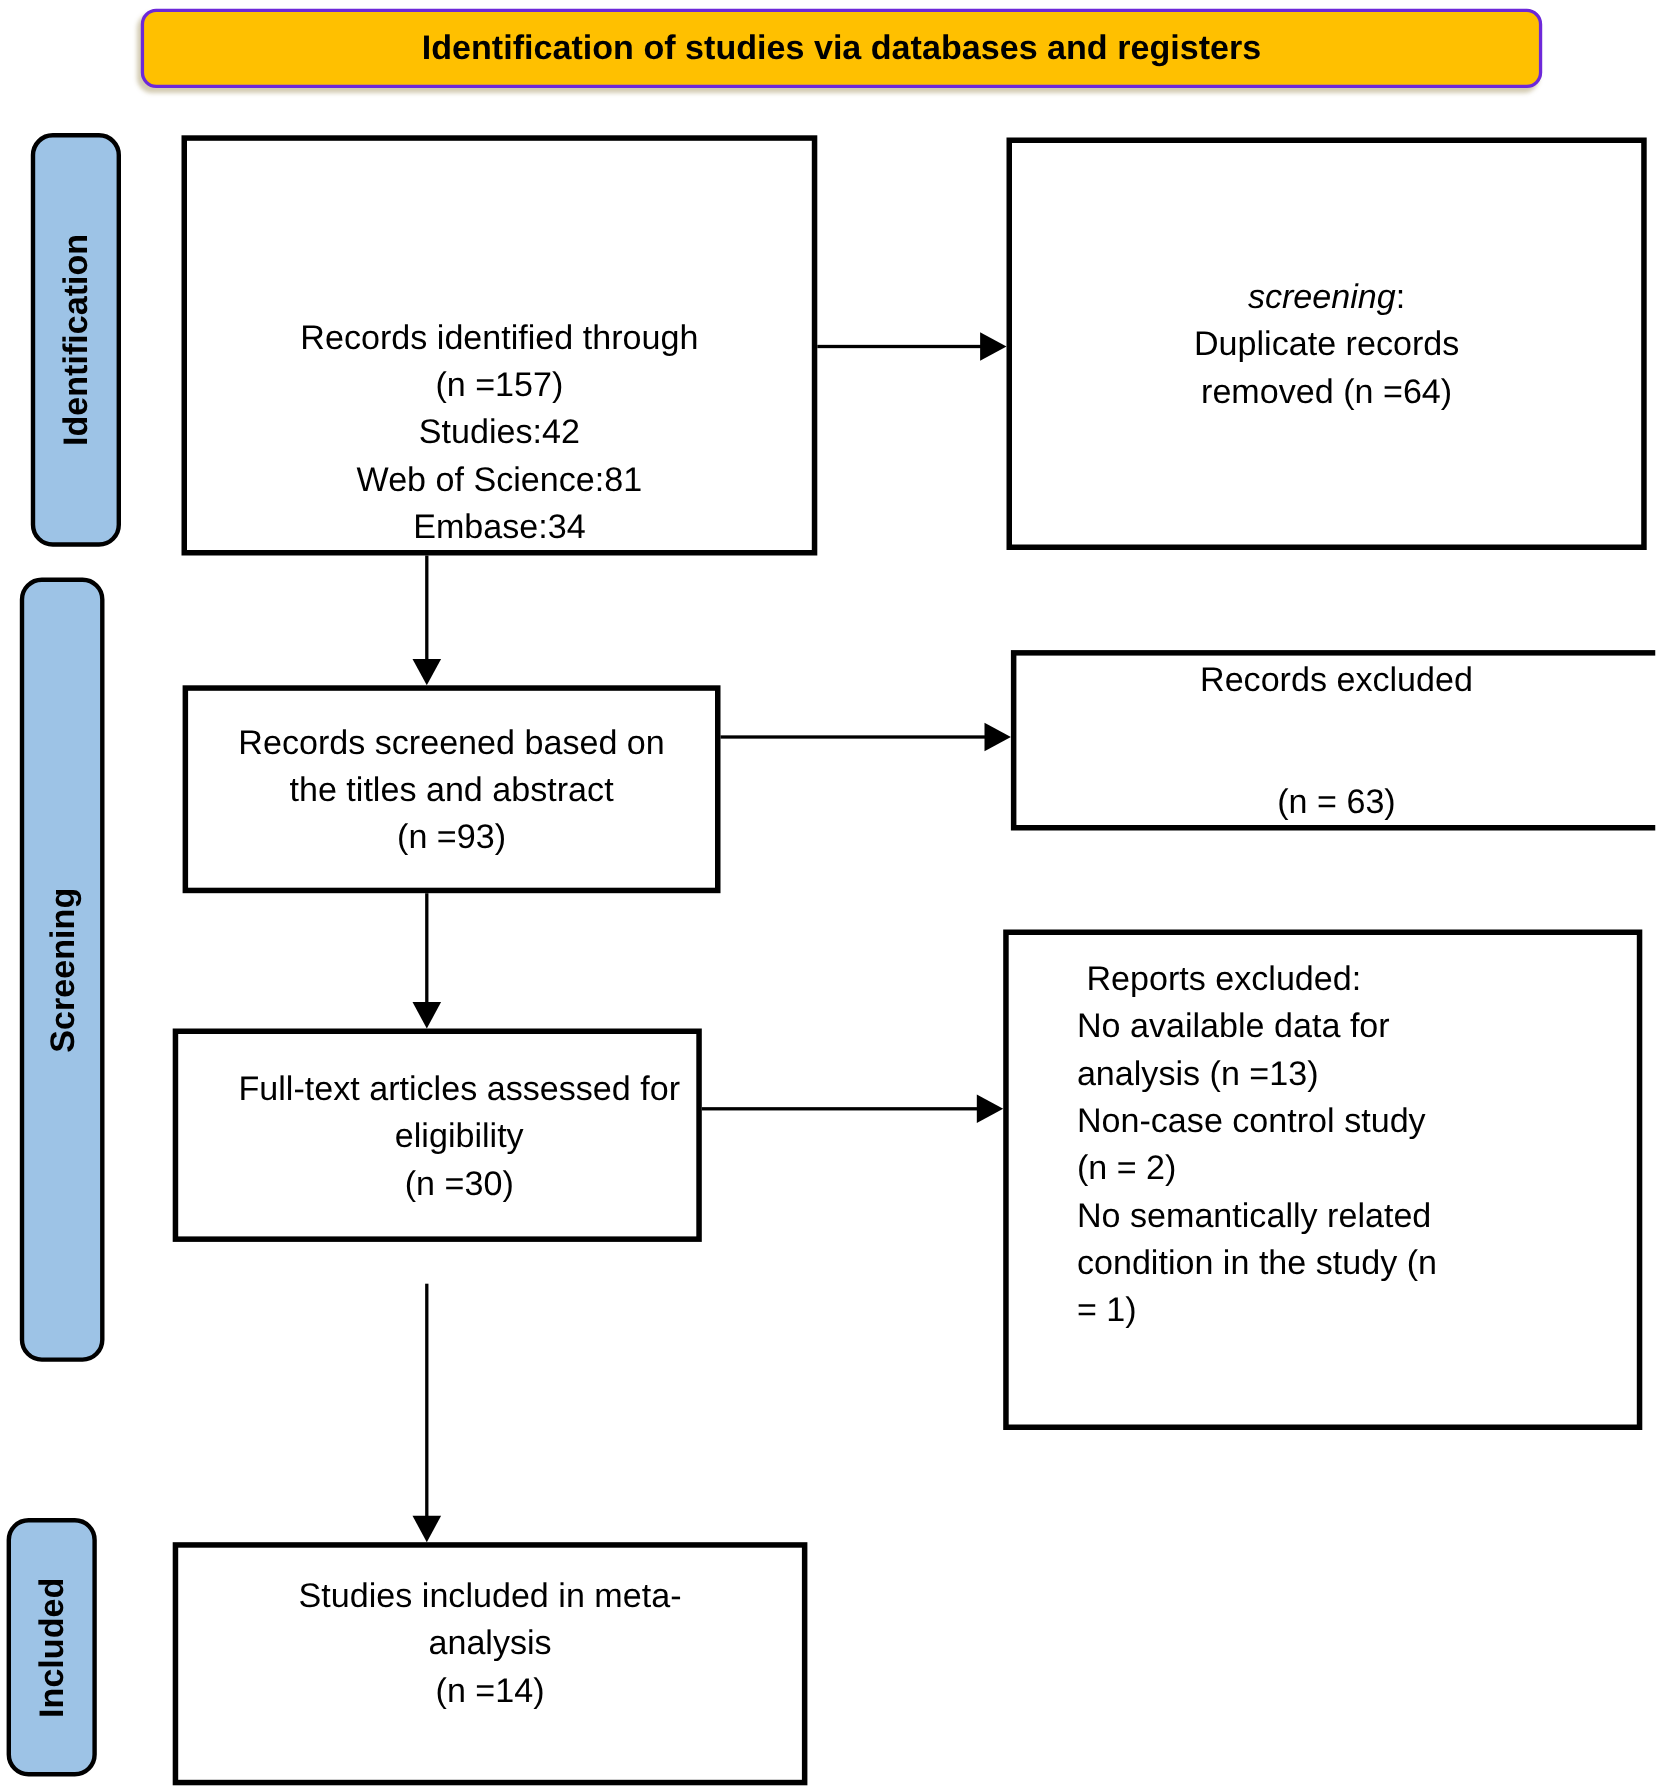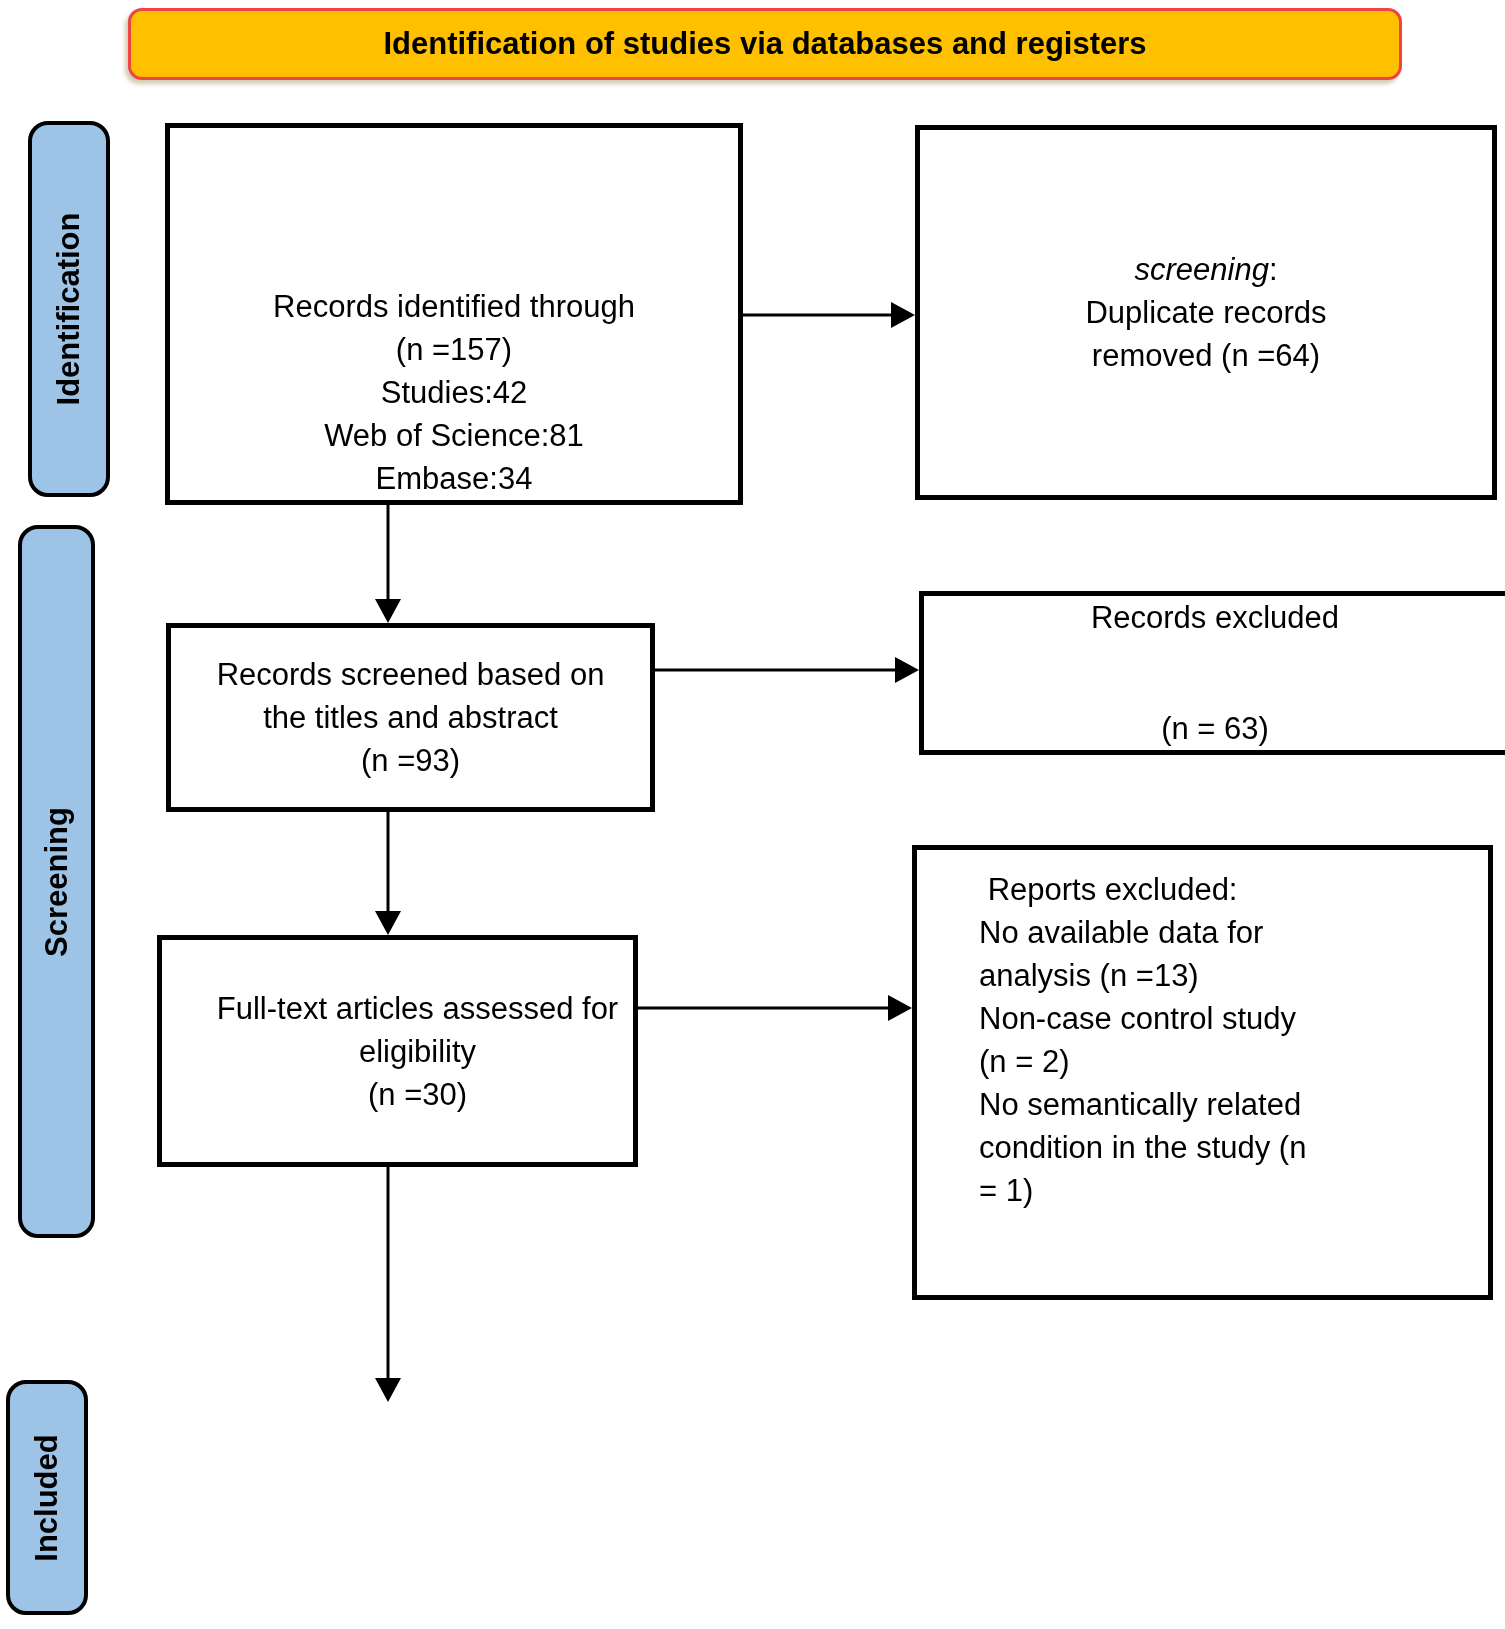--- a/index.html
+++ b/index.html
@@ -13,21 +13,21 @@
     background: #ffffff;
     overflow: hidden;
   }
 
   
   .banner {
     position: absolute;
     left: 128px; top: 8px;
     width: 1274px; height: 72px;
     background: #FFC000;
-    border: 3px solid #ef4444;
+    border: 3px solid #6d28d9;
     border-radius: 14px;
     box-shadow: -3px 4px 4px rgba(130, 105, 35, 0.35);
     display: flex; align-items: center; justify-content: center;
   }
   .banner .banner-text {
     font-size: 31px; font-weight: bold; color: #000;
   }
 
   
   .stage {
@@ -56,21 +56,21 @@
     align-items: center; justify-content: center;
     text-align: center;
     font-size: 31px; color: #000;
   }
   .fbox .tline { line-height: 43px; white-space: pre-wrap; }
 
   .box-records-identified { left: 165px; top: 123px;  width: 578px; height: 382px; justify-content: flex-end; padding-top: 30px; }
   .box-records-removed    { left: 915px; top: 125px;  width: 582px; height: 375px; }
   .box-records-screened   { left: 166px; top: 623px;  width: 489px; height: 189px; }
   .box-records-excluded   { left: 919px; top: 591px;  width: 592px; height: 164px; justify-content: space-between; }
-  .box-fulltext-assessed  { left: 157px; top: 935px;  width: 481px; height: 232px; padding-left: 40px; }
+  .box-fulltext-assessed  { left: 157px; top: 935px;  width: 481px; height: 194px; padding-left: 40px; }
   .box-reports-excluded   { left: 912px; top: 845px;  width: 581px; height: 455px;
                             justify-content: flex-start; padding: 18px 28px 0 62px;
                             align-items: flex-start; text-align: left; }
   .box-studies-included   { left: 157px; top: 1402px; width: 577px; height: 221px; justify-content: flex-start; padding-top: 22px; }
 
   
   .arrow-h { position: absolute; height: 26px; }
   .arrow-h .shaft {
     position: absolute; left: 0; right: 22px; top: 50%;
     transform: translateY(-50%); height: 3px; background: #000;
@@ -158,20 +158,25 @@
     <div class="tline"> Reports excluded:</div>
     <div class="tline">No available data for</div>
     <div class="tline">analysis (n =13)</div>
     <div class="tline">Non-case control study</div>
     <div class="tline">(n = 2)</div>
     <div class="tline">No semantically related</div>
     <div class="tline">condition in the study (n</div>
     <div class="tline">= 1)</div>
   </div>
 
+  <div class="fbox box-studies-included">
+    <div class="tline">Studies included in meta-</div>
+    <div class="tline">analysis</div>
+    <div class="tline">(n =14)</div>
+  </div>
 
   <div class="arrow-h arrow-identified-to-removed">
     <div class="shaft"></div>
     <div class="head"></div>
   </div>
   <div class="arrow-h arrow-screened-to-excluded">
     <div class="shaft"></div>
     <div class="head"></div>
   </div>
   <div class="arrow-h arrow-fulltext-to-reports">

